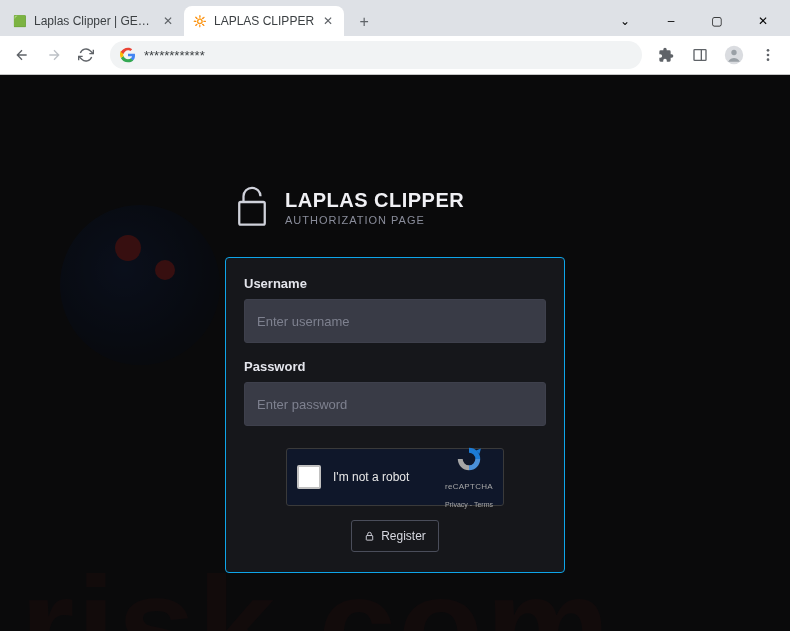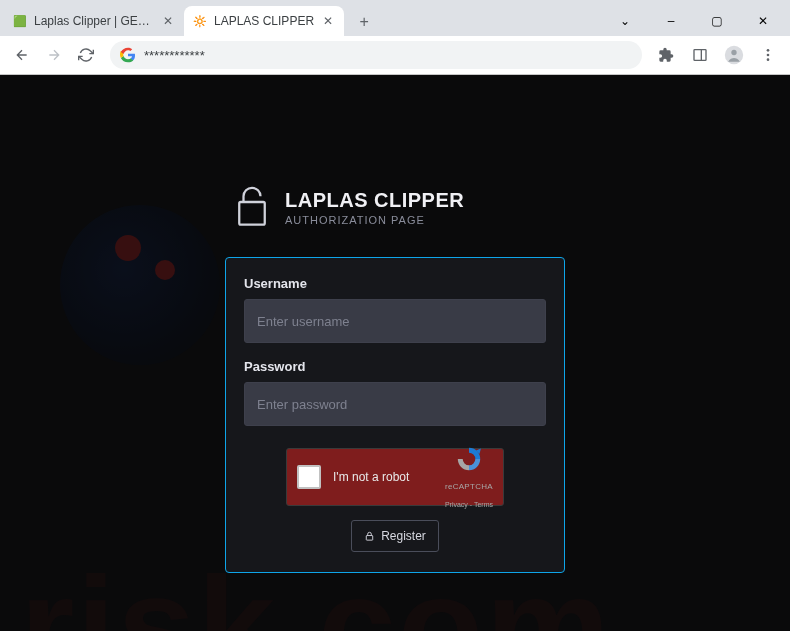--- a/index.html
+++ b/index.html
@@ -238,21 +238,21 @@
       color: #cfd0d8;
       font-size: 13px;
       outline: none;
       margin-bottom: 16px;
     }
     .text-input::placeholder { color: #7e818f; }
     .captcha {
       width: 218px;
       height: 58px;
       margin: 6px auto 14px;
-      background: #7f1d1d;
+      background: #0f172a;
       border: 1px solid #3a3a3a;
       border-radius: 3px;
       display: flex;
       align-items: center;
       padding: 0 10px;
       gap: 12px;
     }
     .captcha-check {
       width: 24px;
       height: 24px;

